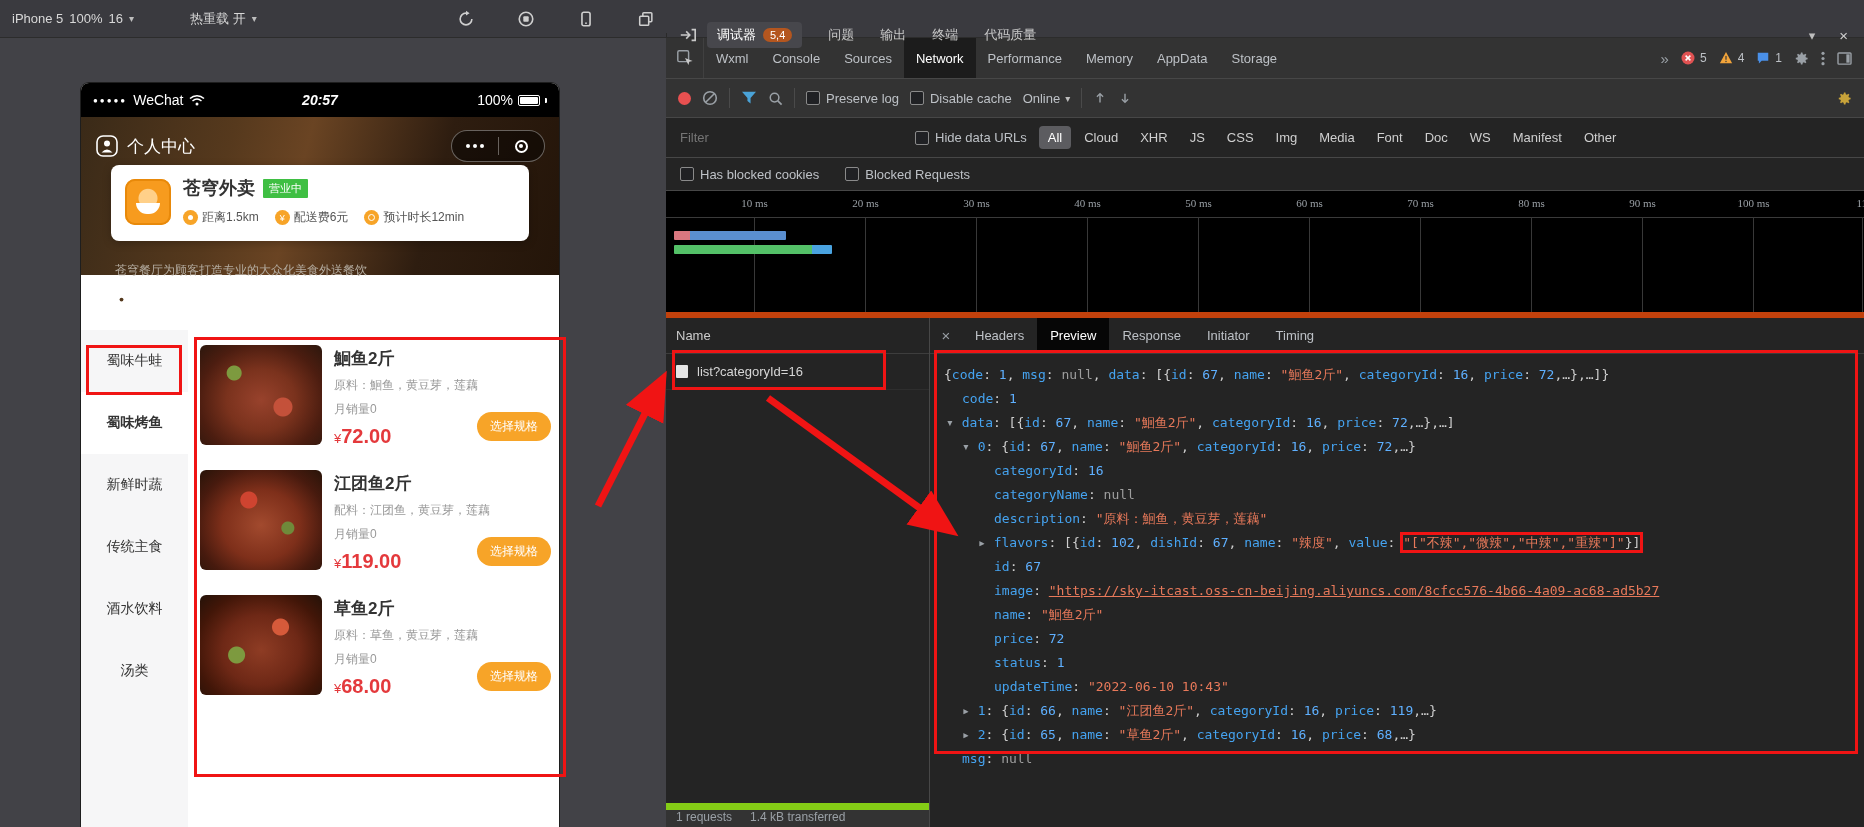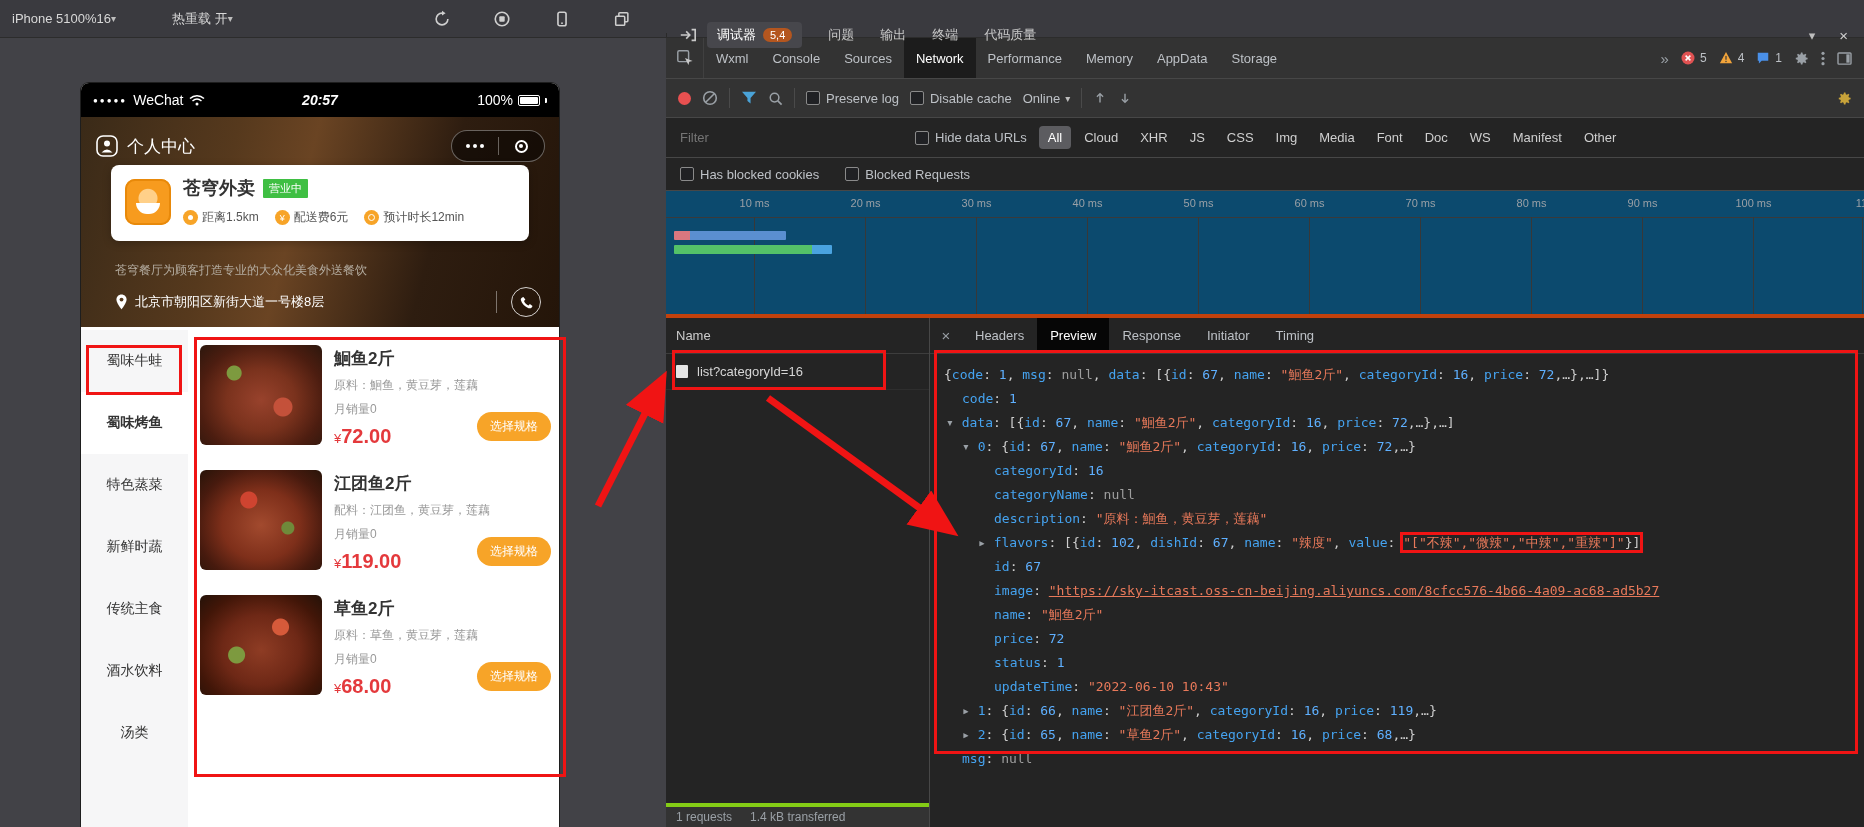--- a/index.html
+++ b/index.html
@@ -4,42 +4,42 @@
 <style>
   html,body{margin:0;padding:0;background:#2b2b2e;}
   *{box-sizing:border-box;}
   #root{position:relative;width:1864px;height:827px;overflow:hidden;
         font-family:"Liberation Sans",sans-serif;background:#424247;}
 
   
   #topbar{position:absolute;top:0;left:0;width:1864px;height:38px;background:#3a3a3f;
           border-bottom:1px solid #2c2c2c;display:flex;align-items:stretch;color:#d8d8d8;font-size:13px;z-index:5;}
   .tb-left{width:666px;flex:none;display:flex;align-items:center;padding-left:12px;}
-  .tb-item{display:flex;align-items:center;cursor:default;}
+  .tb-item{display:flex;align-items:center;gap:6px;cursor:default;}
   .chev{font-size:10px;color:#bdbdbd;}
   .tb-icons{display:flex;align-items:center;gap:42px;margin-left:200px;}
   .tb-right{flex:1;display:flex;align-items:center;border-left:1px solid #2a2a2a;padding:0 16px 0 12px;margin-top:33px;}
   .dbg-tab{display:flex;align-items:center;gap:7px;padding:4px 10px;border-radius:4px;background:#47474c;color:#fff;}
   .dbg-badge{background:#b4561f;color:#fff;font-size:11px;border-radius:8px;padding:1px 7px;}
   .tb-tabs{display:flex;align-items:center;gap:26px;margin-left:26px;color:#c9c9c9;}
   .tb-win{margin-left:auto;display:flex;align-items:center;gap:24px;color:#cfcfcf;font-size:15px;}
 
   
   #sim{position:absolute;top:38px;left:0;width:666px;height:789px;background:#424247;}
   #phone{position:absolute;left:81px;top:45px;width:478px;height:744px;background:#fff;
          border-radius:8px 8px 0 0;overflow:hidden;box-shadow:0 0 0 1px #1e1e1e;}
   .p-status{height:34px;background:#000;color:#fff;display:flex;align-items:center;padding:0 12px;font-size:14px;position:relative;}
   .sig{font-size:8px;letter-spacing:2px;margin-right:6px;}
   .p-time{position:absolute;left:0;right:0;text-align:center;font-weight:bold;font-style:italic;}
   .p-batt{margin-left:auto;display:flex;align-items:center;gap:5px;z-index:1;}
   .bat{width:22px;height:11px;border:1px solid #fff;border-radius:2px;position:relative;}
   .bat::after{content:"";position:absolute;inset:1px;background:#fff;border-radius:1px;}
   .bat-tip{width:2px;height:5px;background:#fff;border-radius:0 1px 1px 0;}
 
-  .p-header{position:relative;height:210px;
+  .p-header{position:relative;height:158px;
     background:linear-gradient(105deg,#3a2a18 0%,#56391d 30%,#6a4423 45%,#2e1d10 72%,#241509 100%);}
   .p-nav{position:absolute;top:8px;left:0;right:0;height:42px;display:flex;align-items:center;padding:0 14px;color:#fff;}
   .p-nav-title{margin-left:8px;font-size:17px;}
   .capsule{margin-left:auto;width:94px;height:32px;border:1px solid rgba(255,255,255,.35);background:rgba(0,0,0,.45);
            border-radius:16px;display:flex;align-items:center;}
   .caps-half{flex:1;display:flex;align-items:center;justify-content:center;height:100%;}
   .caps-dots{width:4px;height:4px;border-radius:50%;background:#fff;box-shadow:-7px 0 0 #fff,7px 0 0 #fff;}
   .caps-div{width:1px;height:18px;background:rgba(255,255,255,.35);}
   .caps-circle{width:13px;height:13px;border:2px solid #fff;border-radius:50%;position:relative;}
   .caps-circle::after{content:"";position:absolute;left:50%;top:50%;width:4px;height:4px;margin:-2px 0 0 -2px;border-radius:50%;background:#fff;}
@@ -112,37 +112,37 @@
   .net-gear{margin-left:auto;}
 
   .filter-bar{height:40px;flex:none;border-bottom:1px solid #474747;background:#242424;display:flex;align-items:center;gap:12px;padding:0 12px;}
   .filter-input{background:transparent;border:none;outline:none;color:#ccc;font-size:13px;width:225px;font-family:"Liberation Sans",sans-serif;}
   .chips{display:flex;align-items:center;gap:4px;}
   .chip{padding:4px 9px;border-radius:4px;color:#cfcfcf;}
   .chip.active{background:#5c5c60;color:#fff;}
 
   .blocked-bar{height:33px;flex:none;border-bottom:1px solid #474747;background:#242424;display:flex;align-items:center;gap:26px;padding:0 14px;}
 
-  .timeline{height:127px;flex:none;border-bottom:4px solid #c2410c;background:#0c4a6e;position:relative;overflow:hidden;}
+  .timeline{height:127px;flex:none;border-bottom:6px solid #c2410c;background:#000000;position:relative;overflow:hidden;font-family:Liberation Serif, serif;}
   .tl-labels{display:flex;padding-left:33px;padding-top:6px;color:#9aa0a6;font-size:11px;position:relative;z-index:2;}
   .tl-labels span{width:111px;text-align:center;flex:none;}
   .tl-hline{position:absolute;left:0;right:0;top:26px;height:1px;background:#3a3a3a;}
   .gl{position:absolute;top:26px;bottom:0;width:1px;background:#383838;}
   .wf1{position:absolute;left:8px;top:40px;height:9px;width:112px;border-radius:1px;
        background:linear-gradient(90deg,#d9777f 0 16px,#5a8fd0 16px 100%);}
   .wf2{position:absolute;left:8px;top:54px;height:9px;width:158px;border-radius:1px;
        background:linear-gradient(90deg,#54c168 0 138px,#4aa3e0 138px 100%);}
 
   .net-content{flex:1;display:flex;min-height:0;}
   .req-col{width:264px;flex:none;border-right:1px solid #474747;position:relative;background:#242424;}
   .req-header{height:36px;display:flex;align-items:center;padding-left:10px;border-bottom:1px solid #3d3d3d;color:#ccc;}
   .req-row{height:36px;display:flex;align-items:center;gap:9px;padding-left:10px;border-bottom:1px solid #2e2e2e;color:#d6d6d6;}
   .file-ic{width:12px;height:13px;background:#e6e6e6;border-radius:1px;flex:none;}
-  .req-summary{position:absolute;bottom:0;left:0;right:0;height:24px;background:#333;border-top:4px solid #84cc16;
-               display:flex;align-items:center;gap:18px;padding:0 10px;font-size:12px;color:#9aa0a6;white-space:nowrap;overflow:hidden;}
+  .req-summary{position:absolute;bottom:0;left:0;right:0;height:24px;background:#333;border-top:7px solid #84cc16;
+               display:flex;align-items:flex-start;gap:18px;padding:0 10px;font-size:12px;color:#9aa0a6;white-space:nowrap;overflow:hidden;}
 
   .details{flex:1;min-width:0;background:#242424;display:flex;flex-direction:column;}
   .det-tabs{height:36px;flex:none;display:flex;align-items:center;border-bottom:1px solid #3d3d3d;}
   .det-close{width:32px;text-align:center;color:#9aa0a6;font-size:15px;}
   .det-tab{padding:0 13px;height:100%;display:flex;align-items:center;}
   .det-tab.active{background:#060606;color:#fff;}
   .json{flex:1;overflow:hidden;padding:9px 0 0 6px;font-family:"DejaVu Sans Mono","Liberation Mono",monospace;font-size:13px;}
   .json-line{height:24px;line-height:24px;white-space:pre;}
   .seg-k{color:#45a3f0;} .seg-n{color:#5fb0ff;} .seg-s{color:#e8795a;}
   .seg-u{color:#9e9e9e;} .seg-p{color:#cfcfcf;} .seg-a{color:#9aa0a6;}
@@ -307,21 +307,20 @@
                 <path d="M7 3 l3.2 4.2 -2.2 2.2 c1.2 3 4.2 6 7.2 7.2 l2.2 -2.2 L21.6 17.6 c-1 3.2 -3.2 4.4 -6.4 3.4 C9.4 19 4.6 14 3 8.4 2.2 5.8 4.2 3.6 7 3 z" fill="#fff"></path>
               </svg>
           </span>
         </div>
       </div>
 
       <div class="p-menu">
         <div class="p-cats">
           <div class="p-cat">蜀味牛蛙</div>
           <div class="p-cat active">蜀味烤鱼</div>
-          <div class="p-cat">特色蒸菜</div>
           <div class="p-cat">新鲜时蔬</div>
           <div class="p-cat">传统主食</div>
           <div class="p-cat">酒水饮料</div>
           <div class="p-cat">汤类</div>
         </div>
         <div class="p-dishes">
 
           <div class="dish">
             <div class="dish-img v0"></div>
             <div class="dish-info">

